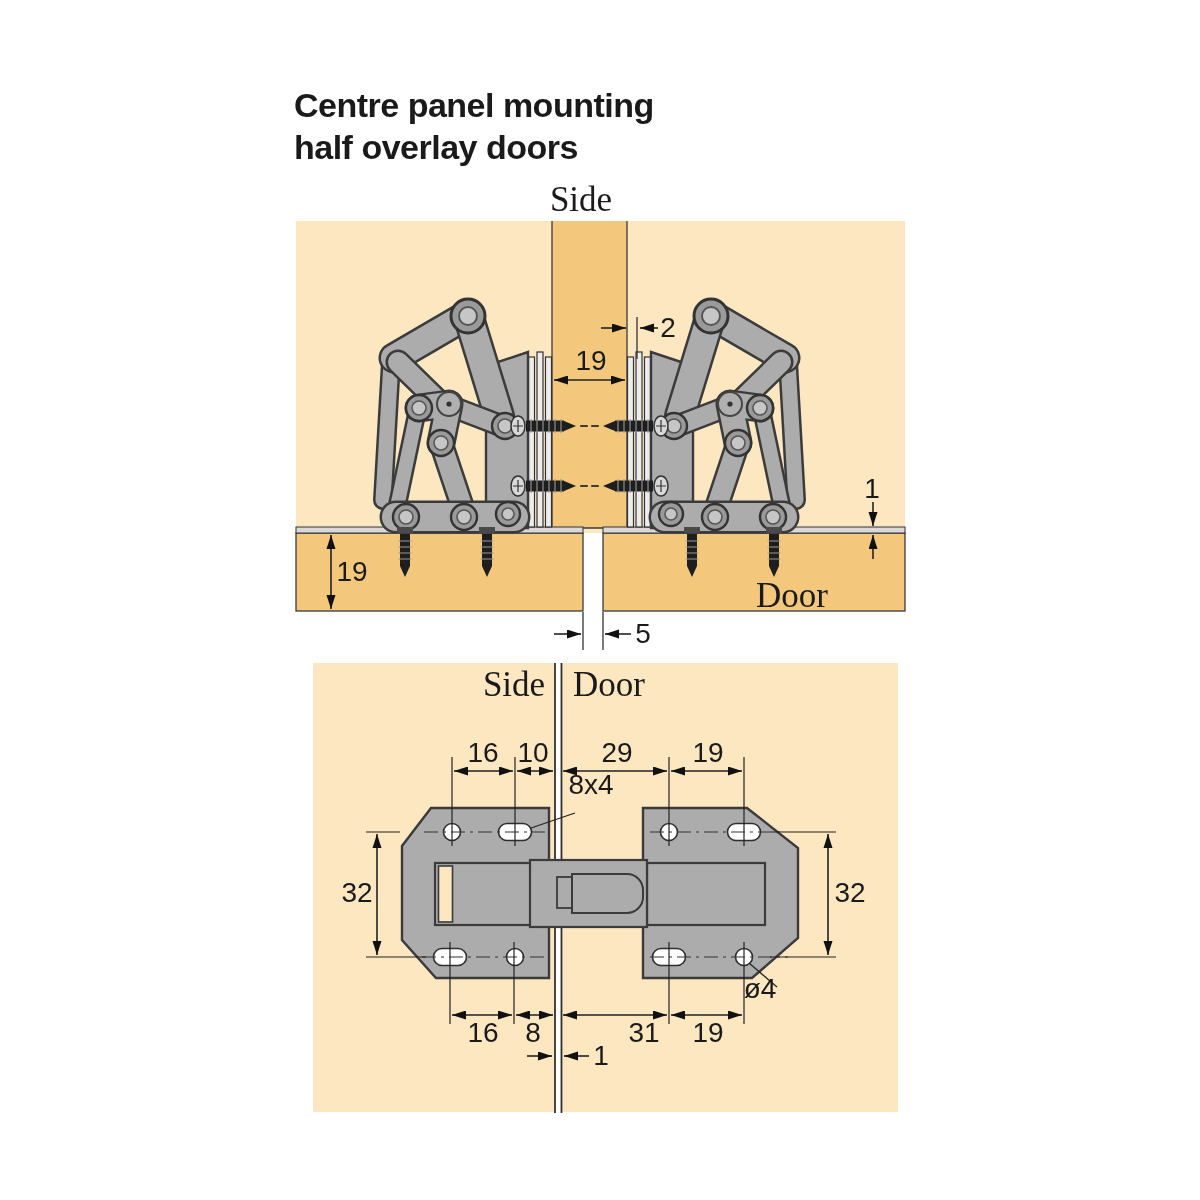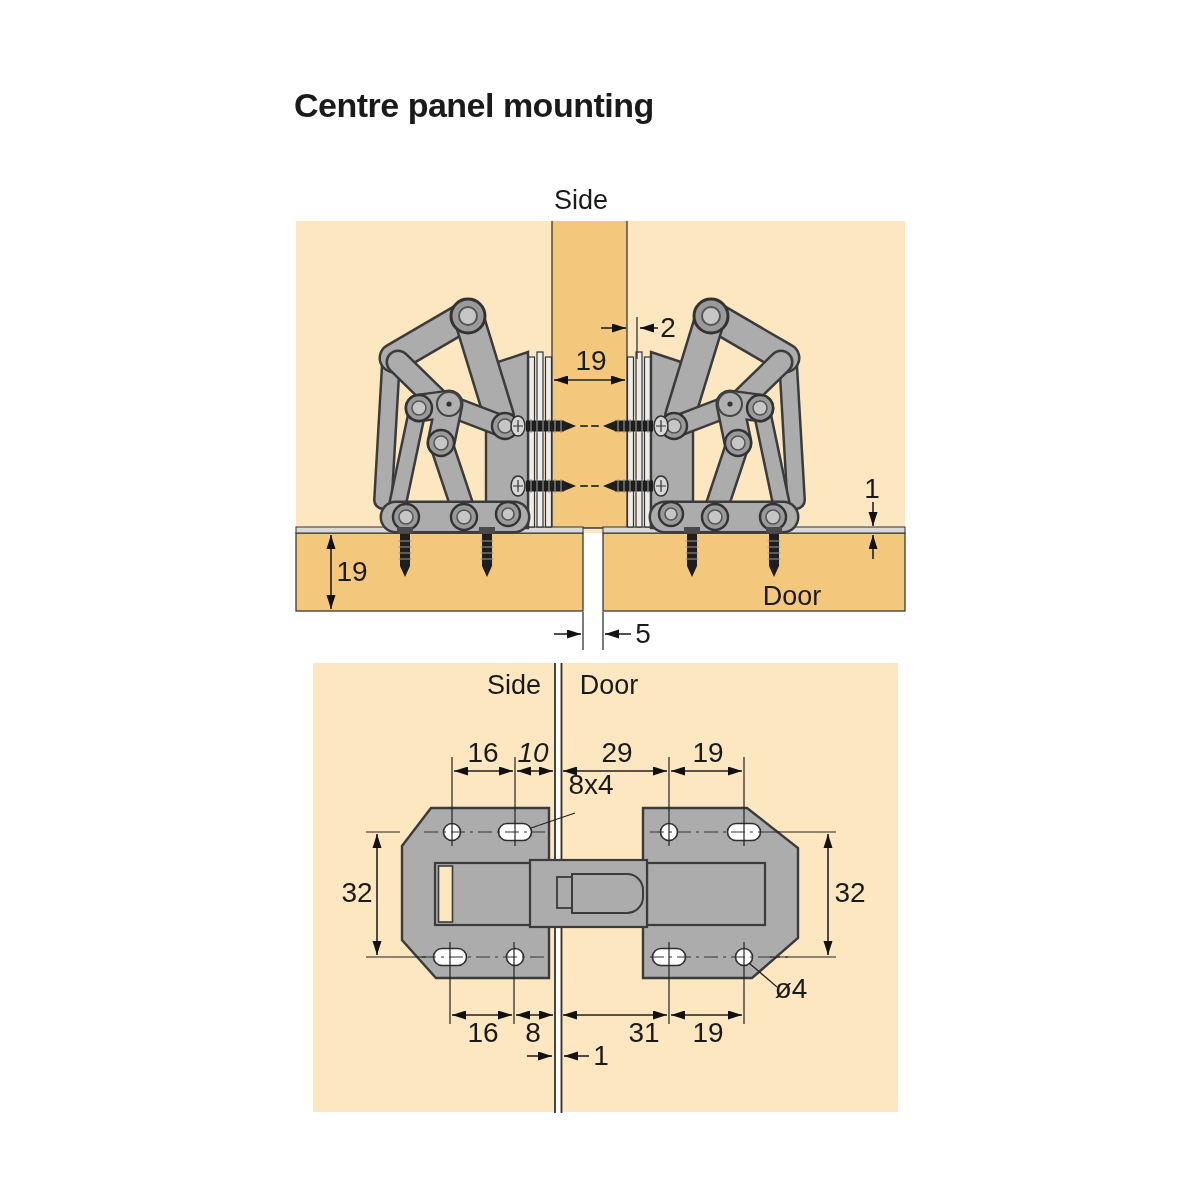--- a/index.html
+++ b/index.html
@@ -6,21 +6,21 @@
     --peach:#FCE7C1; --wood:#F3C87D; --metal:#ACACAC; --metal-dark:#3B3B3B;
     --ink:#1a1a1a; --plate:#D9D9D9; --fin:#EDEDED; --screw:#1E1E1E;
   }
   html,body{margin:0;padding:0;background:#fff;}
   #stage{position:relative;width:956px;height:1200px;background:#fff;overflow:hidden;
          font-family:"Liberation Sans",sans-serif;color:var(--ink);}
   #stage svg{position:absolute;left:0;top:0;}
   .txt{position:absolute;white-space:nowrap;color:var(--ink);}
   .ctr{transform:translate(-50%,-50%);}
   .title{left:294px;top:84px;font-size:34px;line-height:42px;font-weight:bold;letter-spacing:-0.5px;}
-  .lbl{font-size:27px;}
+  .lbl{font-size:35px;font-family:Liberation Serif, serif;}
   .dim{font-size:28px;}
   
   .mo{stroke:var(--metal-dark);fill:none;stroke-linecap:round;stroke-linejoin:round;}
   .mi{stroke:var(--metal);fill:none;stroke-linecap:round;stroke-linejoin:round;}
   .dimline{stroke:#222;stroke-width:1.6;fill:none;}
   .extline{stroke:#222;stroke-width:1.2;fill:none;}
   .axis{stroke:#333;stroke-width:1.2;fill:none;stroke-dasharray:14 5 3 5;}
   .holeW{fill:#fff;stroke:#2e2e2e;stroke-width:1.6;}
   .woodline{stroke:#3a3a3a;stroke-width:1.3;}
 </style>
@@ -240,40 +240,41 @@
       <line x1="589" y1="1056" x2="564" y2="1056" class="dimline" marker-end="url(#ae)"></line>
     </g>
 
     <line x1="575" y1="813" x2="531" y2="828" class="extline"></line>
     <line x1="749" y1="963" x2="777" y2="987" class="extline"></line>
   </g>
 </svg>
 
 <div class="txt title">
   <div>Centre panel mounting</div>
+  <div>half overlay doors</div>
 </div>
 
 <div class="txt lbl ctr" style="left:581px;top:200px;">Side</div>
 <div class="txt dim ctr" style="left:668px;top:328px;">2</div>
 <div class="txt dim ctr" style="left:591px;top:361px;">19</div>
 <div class="txt dim ctr" style="left:872px;top:489px;">1</div>
 <div class="txt dim ctr" style="left:352px;top:572px;">19</div>
 <div class="txt lbl ctr" style="left:792px;top:596px;">Door</div>
 <div class="txt dim ctr" style="left:643px;top:634px;">5</div>
 
 <div class="txt lbl ctr" style="left:514px;top:685px;">Side</div>
 <div class="txt lbl ctr" style="left:609px;top:685px;">Door</div>
 
 <div class="txt dim ctr" style="left:483px;top:753px;">16</div>
-<div class="txt dim ctr" style="left:533px;top:753px;font-style:italic;">10</div>
+<div class="txt dim ctr" style="left:533px;top:753px;">10</div>
 <div class="txt dim ctr" style="left:617px;top:753px;text-align:right;">29</div>
 <div class="txt dim ctr" style="left:708px;top:753px;">19</div>
 <div class="txt dim ctr" style="left:591px;top:785px;">8x4</div>
 <div class="txt dim ctr" style="left:357px;top:893px;">32</div>
 <div class="txt dim ctr" style="left:850px;top:893px;">32</div>
-<div class="txt dim ctr" style="left:791px;top:989px;">ø4</div>
+<div class="txt dim ctr" style="left:760px;top:989px;">ø4</div>
 <div class="txt dim ctr" style="left:483px;top:1033px;">16</div>
 <div class="txt dim ctr" style="left:533px;top:1033px;">8</div>
 <div class="txt dim ctr" style="left:644px;top:1033px;">31</div>
 <div class="txt dim ctr" style="left:708px;top:1033px;">19</div>
 <div class="txt dim ctr" style="left:601px;top:1056px;">1</div>
 
 </div>
 
 </body></html>

